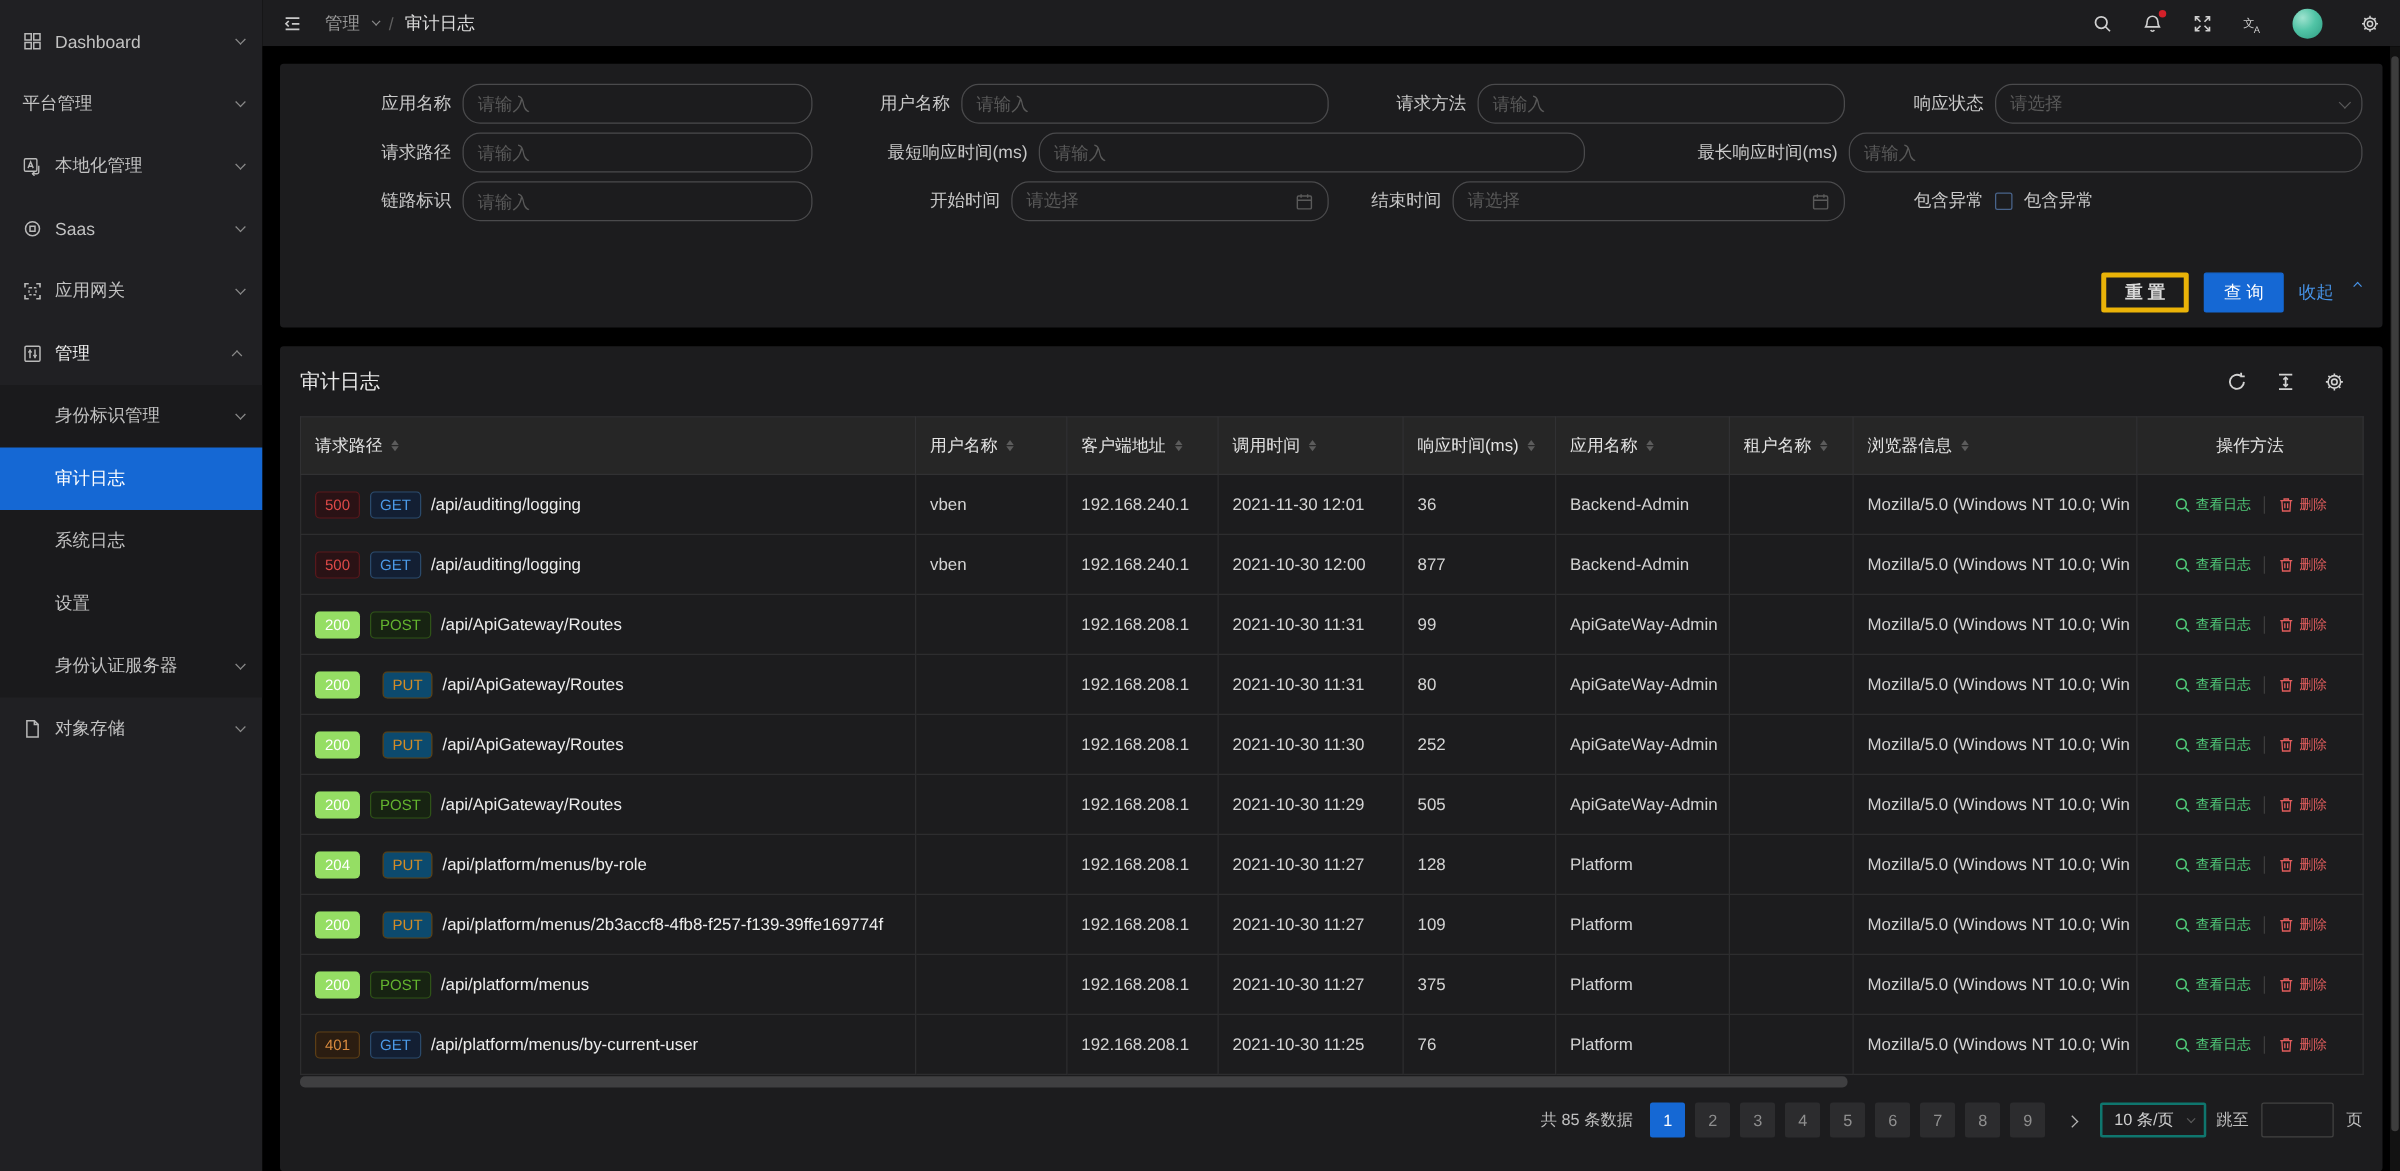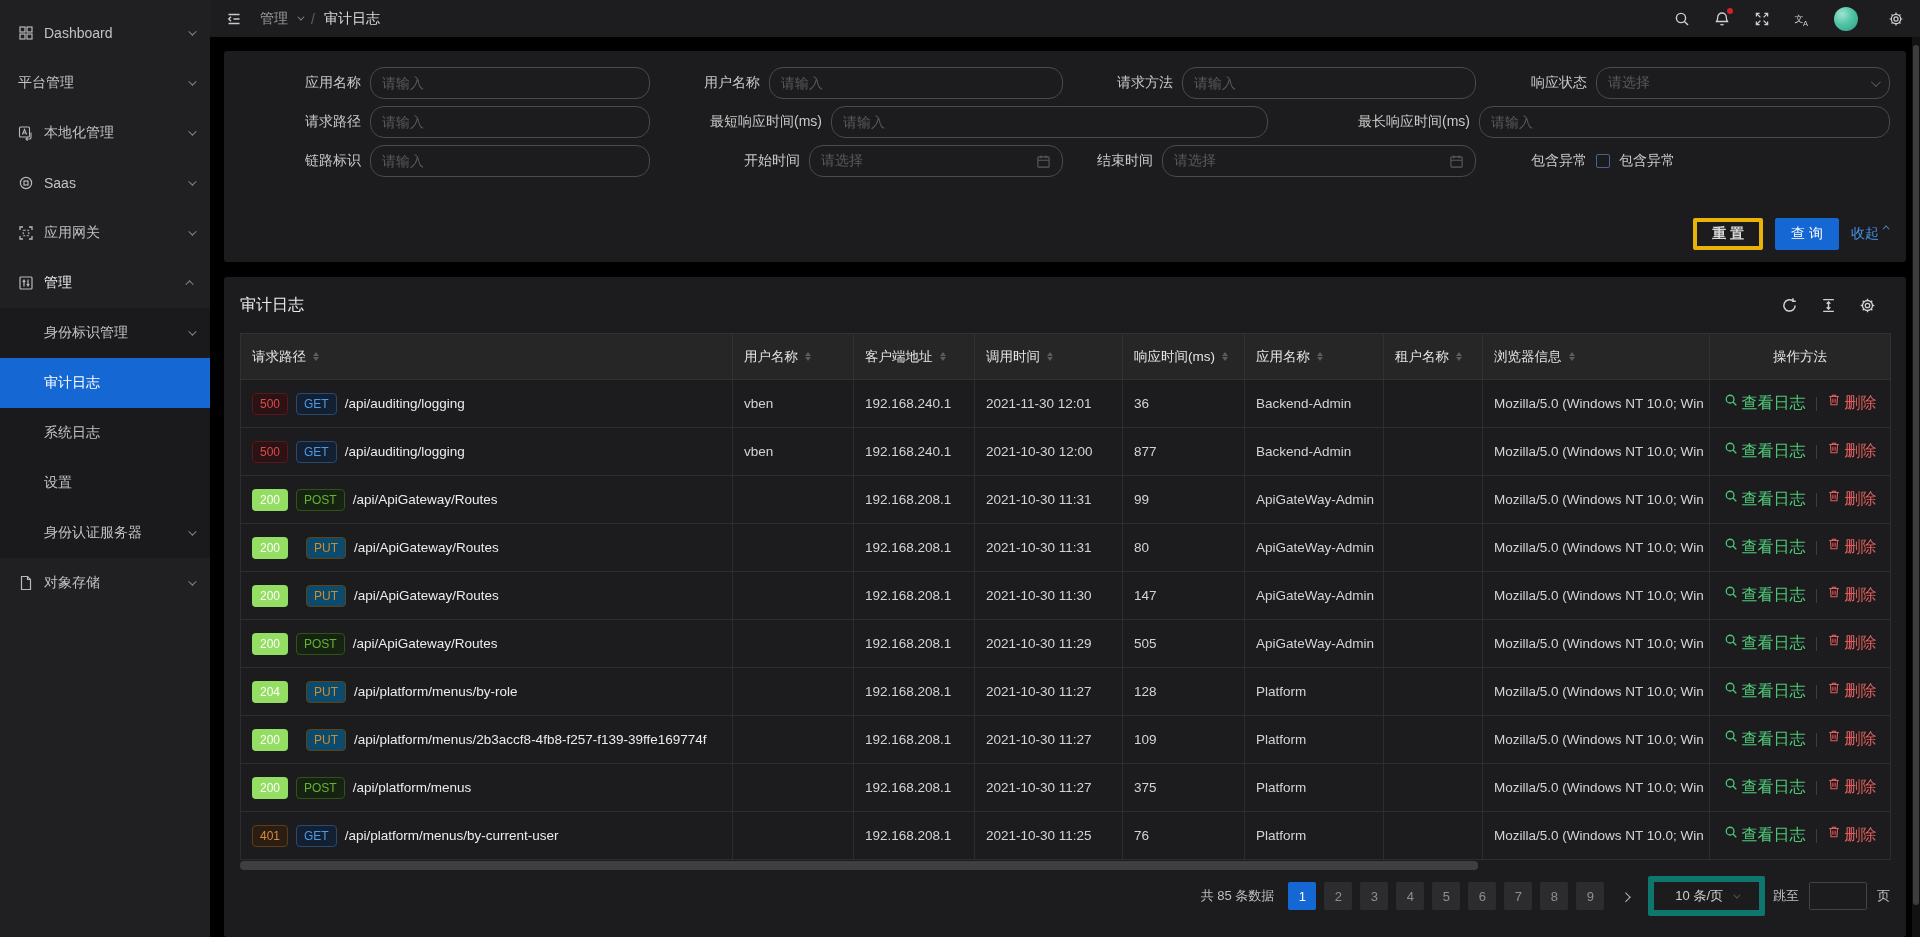--- a/index.html
+++ b/index.html
@@ -64,21 +64,21 @@
   .cols-b .field:nth-child(3) .control{width:411px;}
   .cols-c .field:nth-child(2) .control{width:254px;}
   .cols-c .field:nth-child(3) .control{width:314px;}
   .control.nude{border:none;padding:0;gap:9px;}
   .checkbox{width:14px;height:14px;border:1px solid #49648c;border-radius:2px;cursor:pointer;}
   .cb-text{color:#c8c8c8;font-size:14px;}
   .f-actions{margin-top:auto;display:flex;justify-content:flex-end;align-items:center;gap:12px;padding-bottom:6px;}
   .btn{height:32px;padding:0 15px;border-radius:2px;font-size:14px;cursor:pointer;font-family:inherit;}
   .btn.ghost{background:transparent;border:4px solid #eab308;color:#dadada;font-weight:bold;}
   .btn.primary{background:var(--primary);border:1px solid var(--primary);color:#fff;}
-  .link-collapse{color:#4692e6;display:inline-flex;align-items:flex-start;gap:6px;font-size:14px;cursor:pointer;}
+  .link-collapse{color:#4692e6;display:inline-flex;align-items:flex-start;gap:18px;font-size:14px;cursor:pointer;}
   .link-collapse .chev{width:5px;height:5px;}
 
   
   .table-card{margin:15px 14px 0;flex:1;min-height:0;display:flex;flex-direction:column;padding:0 16px;}
   .t-head{height:56px;display:flex;align-items:center;flex:none;}
   .t-title{font-size:16px;color:#eaeaea;}
   .t-tools{margin-left:auto;display:flex;gap:22px;color:#d2d2d2;padding-right:14px;}
   .t-tools .icon{width:17px;height:17px;cursor:pointer;}
   table{width:100%;border-collapse:collapse;table-layout:fixed;}
   thead th{background:#262626;height:46px;border:1px solid #313133;font-weight:normal;color:#e3e3e3;font-size:13.5px;text-align:left;padding:0 11px;}
@@ -92,35 +92,35 @@
   .path{color:#ececec;}
   .badge{display:inline-flex;align-items:center;justify-content:center;height:22px;padding:0 7px;border-radius:4px;font-size:12px;border:1px solid transparent;flex:none;}
   .st-500{background:#2a1215;border-color:#58181c;color:#df4a49;}
   .st-200,.st-204{background:#95de64;border:none;color:#fff;padding:0 8px;}
   .st-401{background:#2b1d11;border-color:#5c3e16;color:#d98b3f;}
   .m-GET{background:#131f33;border-color:#2b4a6b;color:#4c9be8;}
   .m-POST{background:#172312;border-color:#2f5318;color:#63b42f;}
   .m-PUT{background:#0c4a6e;border-color:#5c4316;color:#d08c28;margin-left:10px;}
   td.tc{text-align:center;}
   .actions{display:flex;align-items:center;justify-content:center;gap:10px;}
-  .act{display:inline-flex;align-items:flex-start;gap:4px;font-size:16px;cursor:pointer;text-decoration:none;}
+  .act{display:inline-flex;align-items:center;gap:4px;font-size:11px;cursor:pointer;text-decoration:none;}
   .act .icon{width:14px;height:14px;}
   .view{color:#4fc978;} .del{color:#e25d5d;}
   .act-sep{width:1px;height:14px;background:#3d3d3d;}
   .h-scroll{height:12px;margin-top:1px;flex:none;}
   .h-thumb{width:75%;height:9px;border-radius:4px;background:#3f3f41;}
 
   
   .pager{height:46px;display:flex;align-items:center;justify-content:flex-end;gap:8px;color:#bfbfbf;font-size:13px;flex:none;}
   .total{margin-right:6px;}
   .pages{display:flex;gap:8px;align-items:center;}
   .page{min-width:28px;height:28px;border:none;border-radius:2px;background:#2c2c2e;color:#8f8f8f;font-size:13px;cursor:pointer;font-family:inherit;}
   .page.on{background:var(--primary);color:#fff;}
   .page.nxt{background:transparent;color:#b5b5b5;display:inline-flex;align-items:center;justify-content:center;}
-  .size-select{height:40px;border:6px solid #0f766e;border-radius:2px;display:flex;align-items:center;gap:10px;padding:0 21px;color:#cfcfcf;cursor:pointer;}
+  .size-select{height:28px;border:2px solid #0f766e;border-radius:2px;display:flex;align-items:center;gap:10px;padding:0 9px;color:#cfcfcf;cursor:pointer;}
   .size-select .chev{width:5px;height:5px;color:#5a5a5a;}
   .jump-input{width:58px;height:28px;border:1px solid #424242;border-radius:2px;background:transparent;margin:0 2px;color:#ccc;outline:none;padding:0 6px;font-family:inherit;}
 
   
   .v-track{position:absolute;top:37px;right:0;width:8px;bottom:0;background:#121212;}
   .v-thumb{position:absolute;top:8px;left:1px;width:6px;height:860px;background:#3d3d3d;border-radius:3px;}
 </style>
 </head>
 <body>
 
@@ -699,21 +699,21 @@
               <td>
                 <div class="path-cell">
                   <span class="badge st-200">200</span>
                   <span class="badge m-PUT">PUT</span>
                   <span class="path">/api/ApiGateway/Routes</span>
                 </div>
               </td>
               <td></td>
               <td>192.168.208.1</td>
               <td>2021-10-30 11:30</td>
-              <td>147</td>
+              <td>252</td>
               <td>ApiGateWay-Admin</td>
               <td></td>
               <td>Mozilla/5.0 (Windows NT 10.0; Win</td>
               <td class="tc">
                 <div class="actions">
                   <a class="act view">
                     <span class="icon ">
                       <svg viewBox="0 0 16 16">
                         <g fill="none" stroke="currentColor" stroke-width="1.5">
                           <circle cx="7" cy="7" r="4.4"></circle>

